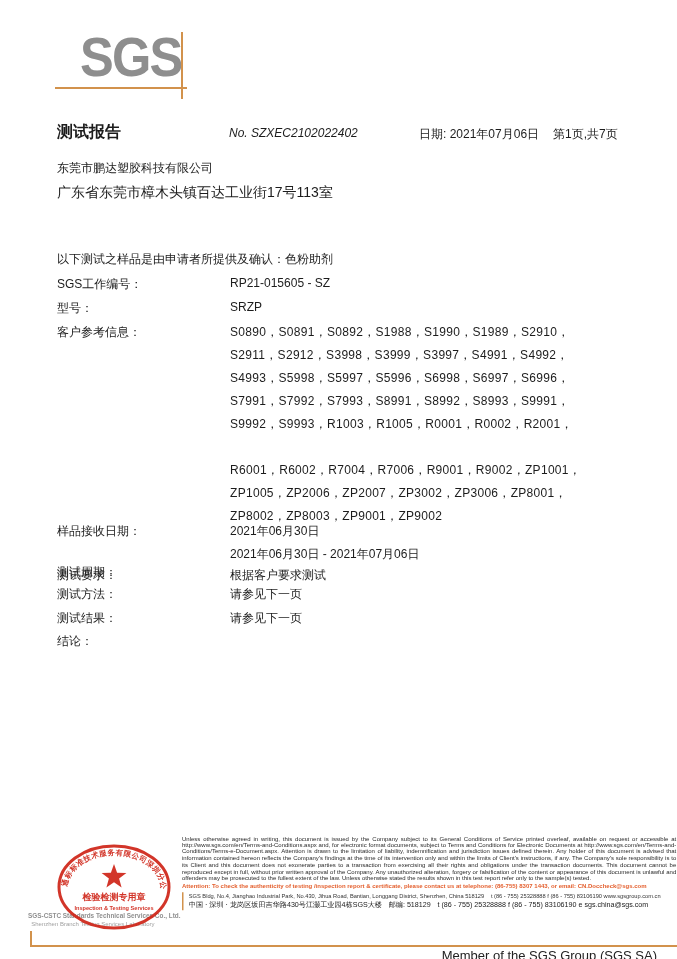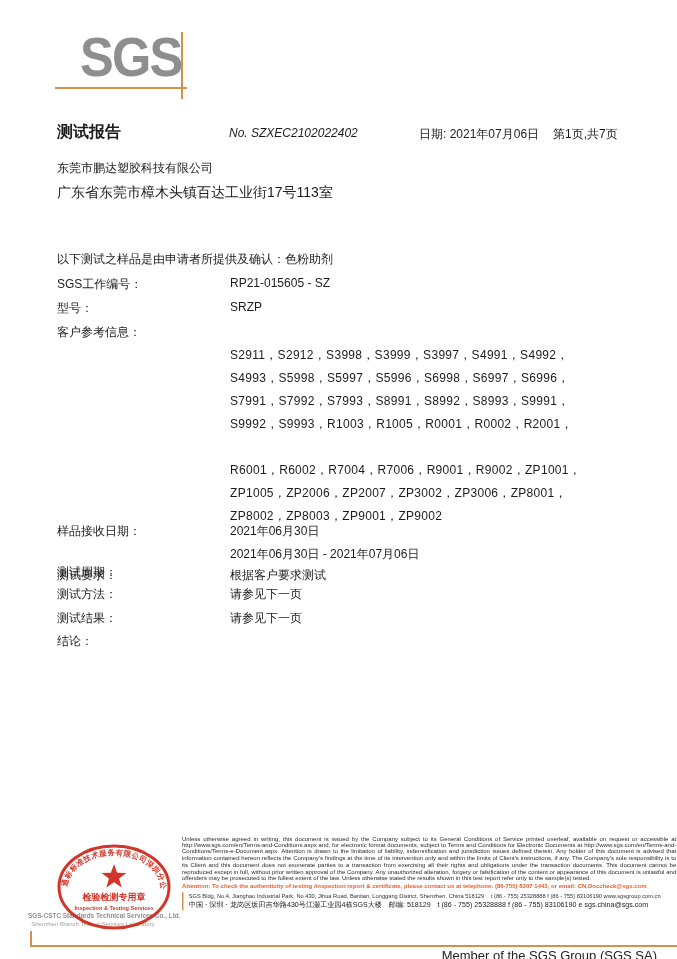--- a/index.html
+++ b/index.html
@@ -91,20 +91,21 @@
 
   <div class="abs sample-statement">以下测试之样品是由申请者所提供及确认：色粉助剂</div>
 
   <div class="abs flabel" style="top:276px">SGS工作编号：</div>
   <div class="abs fvalue" style="top:276px">RP21-015605 - SZ</div>
 
   <div class="abs flabel" style="top:300px">型号：</div>
   <div class="abs fvalue" style="top:300px">SRZP</div>
 
   <div class="abs flabel" style="top:324px">客户参考信息：</div>
+  <div class="abs ref-line" style="top:324px">S0890，S0891，S0892，S1988，S1990，S1989，S2910，</div>
   <div class="abs ref-line" style="top:347px">S2911，S2912，S3998，S3999，S3997，S4991，S4992，</div>
   <div class="abs ref-line" style="top:370px">S4993，S5998，S5997，S5996，S6998，S6997，S6996，</div>
   <div class="abs ref-line" style="top:393px">S7991，S7992，S7993，S8991，S8992，S8993，S9991，</div>
   <div class="abs ref-line" style="top:416px">S9992，S9993，R1003，R1005，R0001，R0002，R2001，</div>
   <div class="abs ref-line" style="top:462px">R6001，R6002，R7004，R7006，R9001，R9002，ZP1001，</div>
   <div class="abs ref-line" style="top:485px">ZP1005，ZP2006，ZP2007，ZP3002，ZP3006，ZP8001，</div>
   <div class="abs ref-line" style="top:508px">ZP8002，ZP8003，ZP9001，ZP9002</div>
 
   <div class="abs flabel" style="top:523px">样品接收日期：</div>
   <div class="abs fvalue" style="top:523px">2021年06月30日</div>

